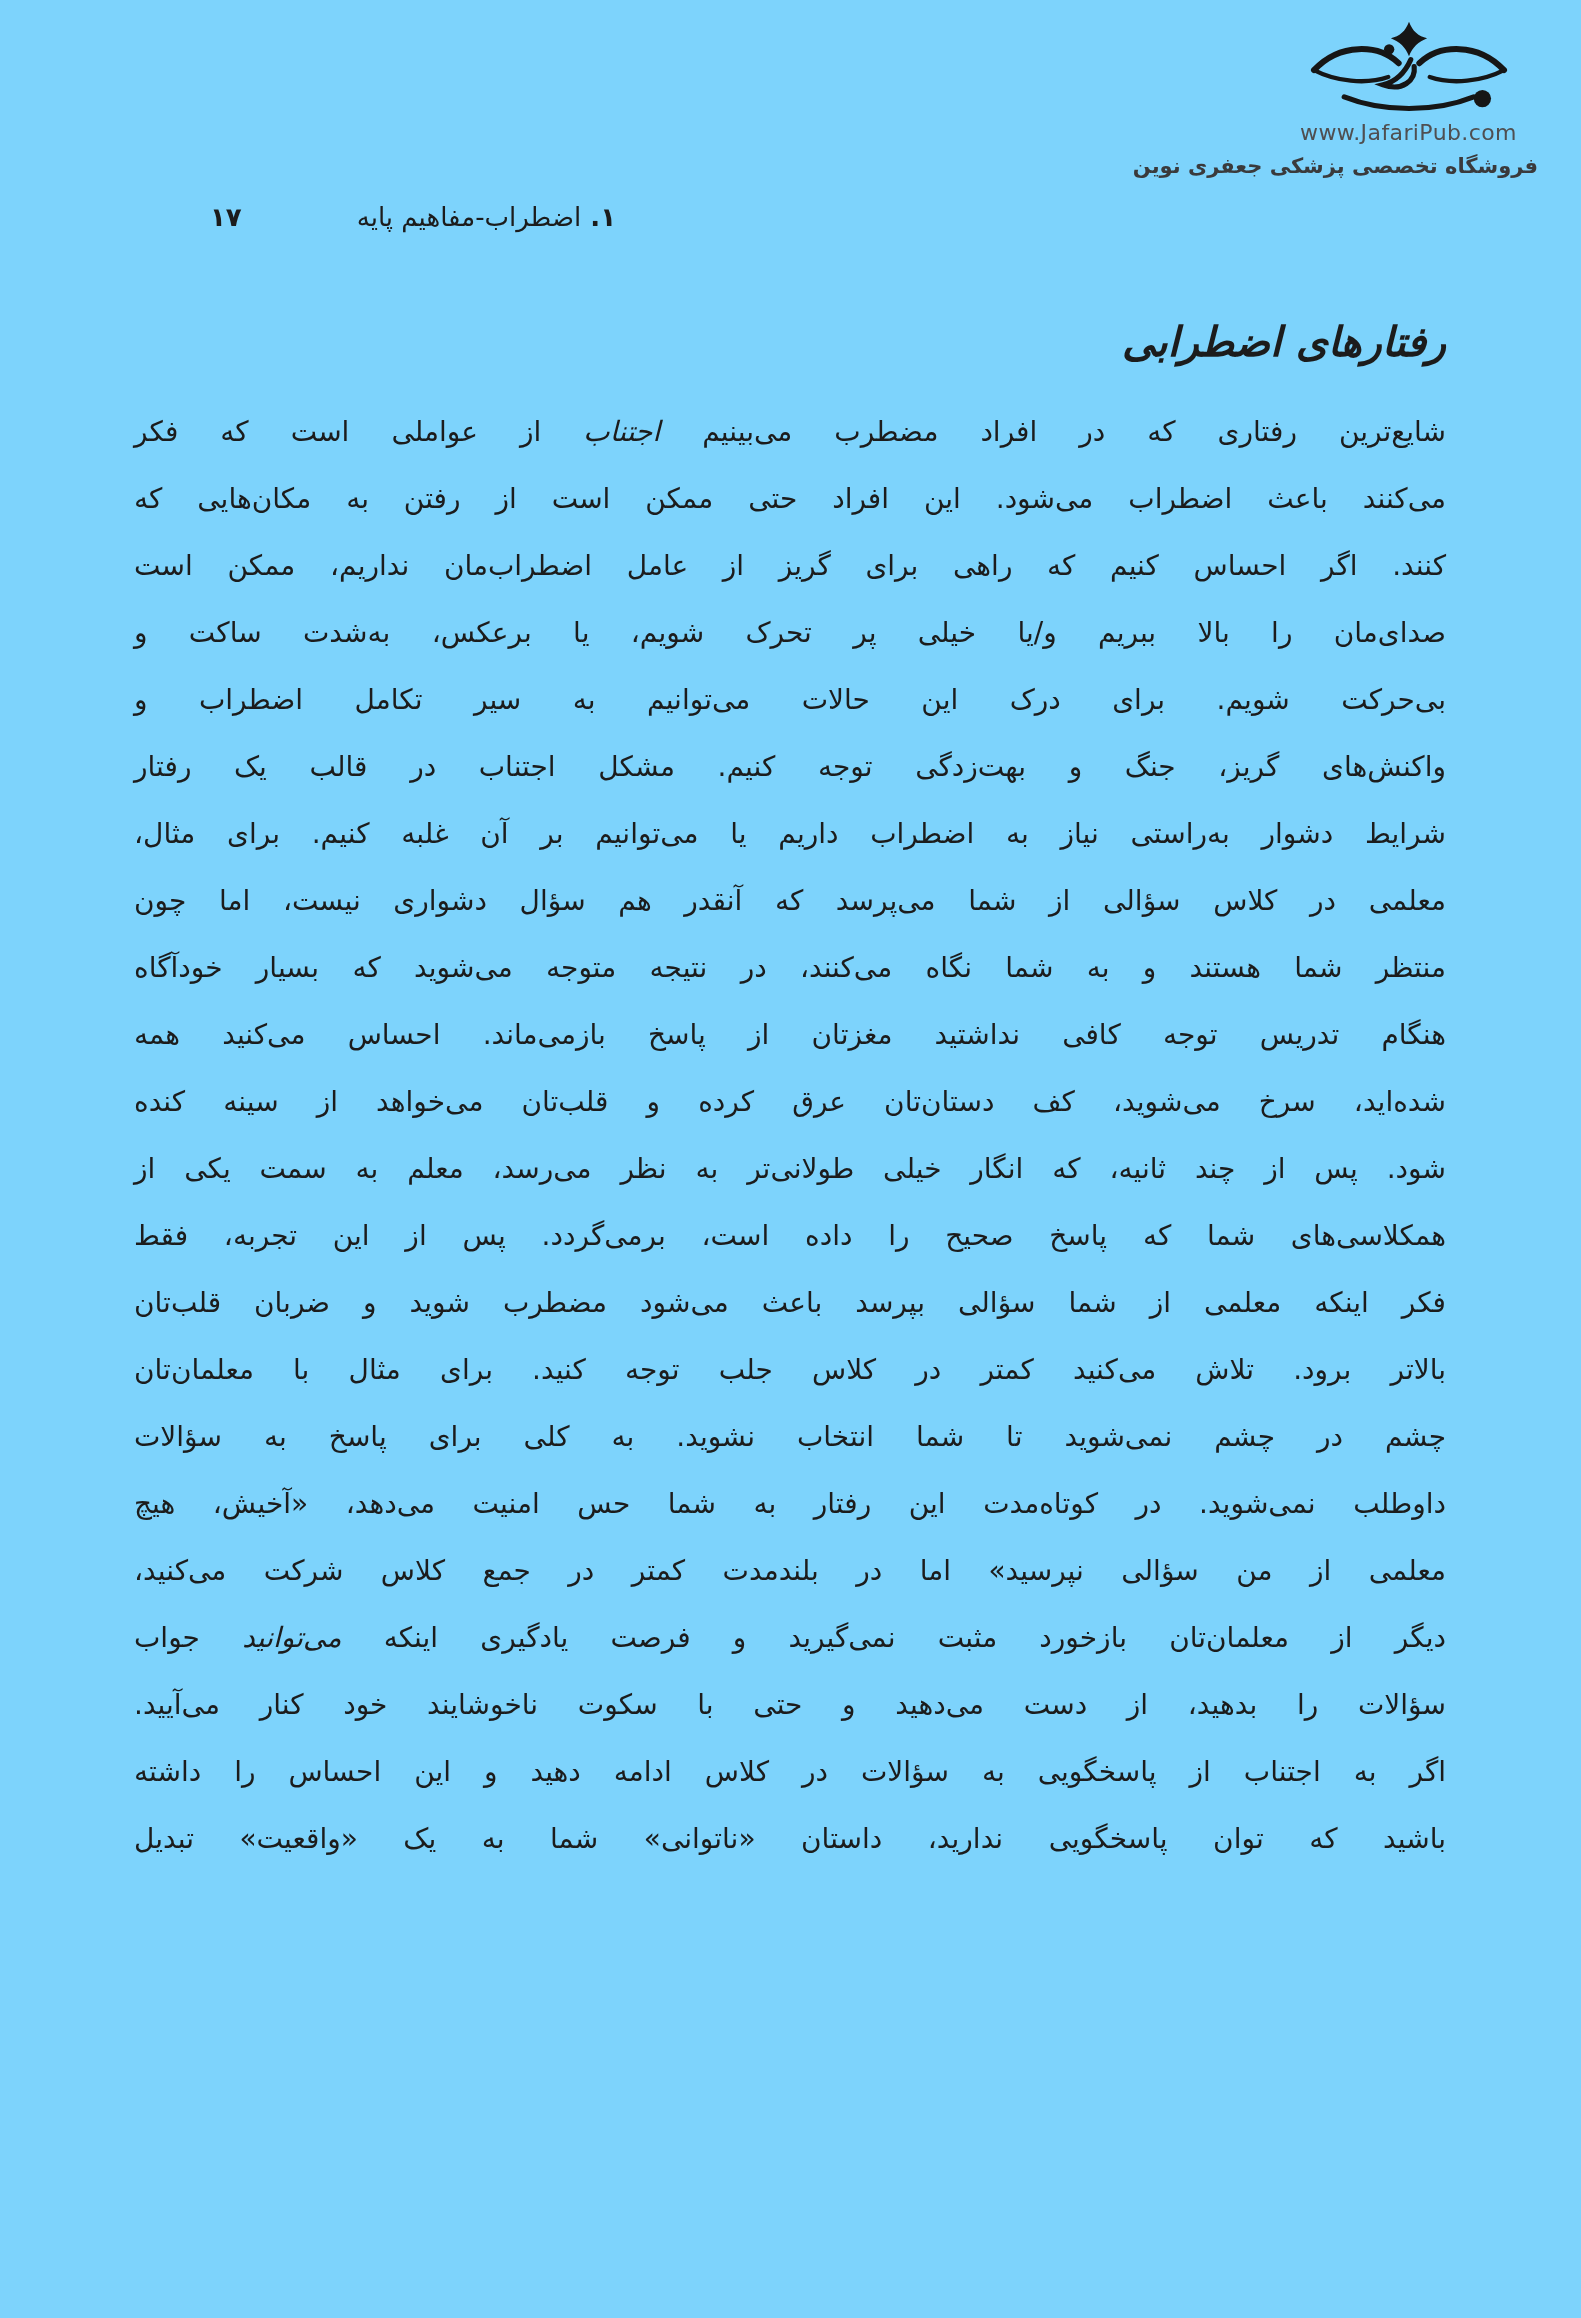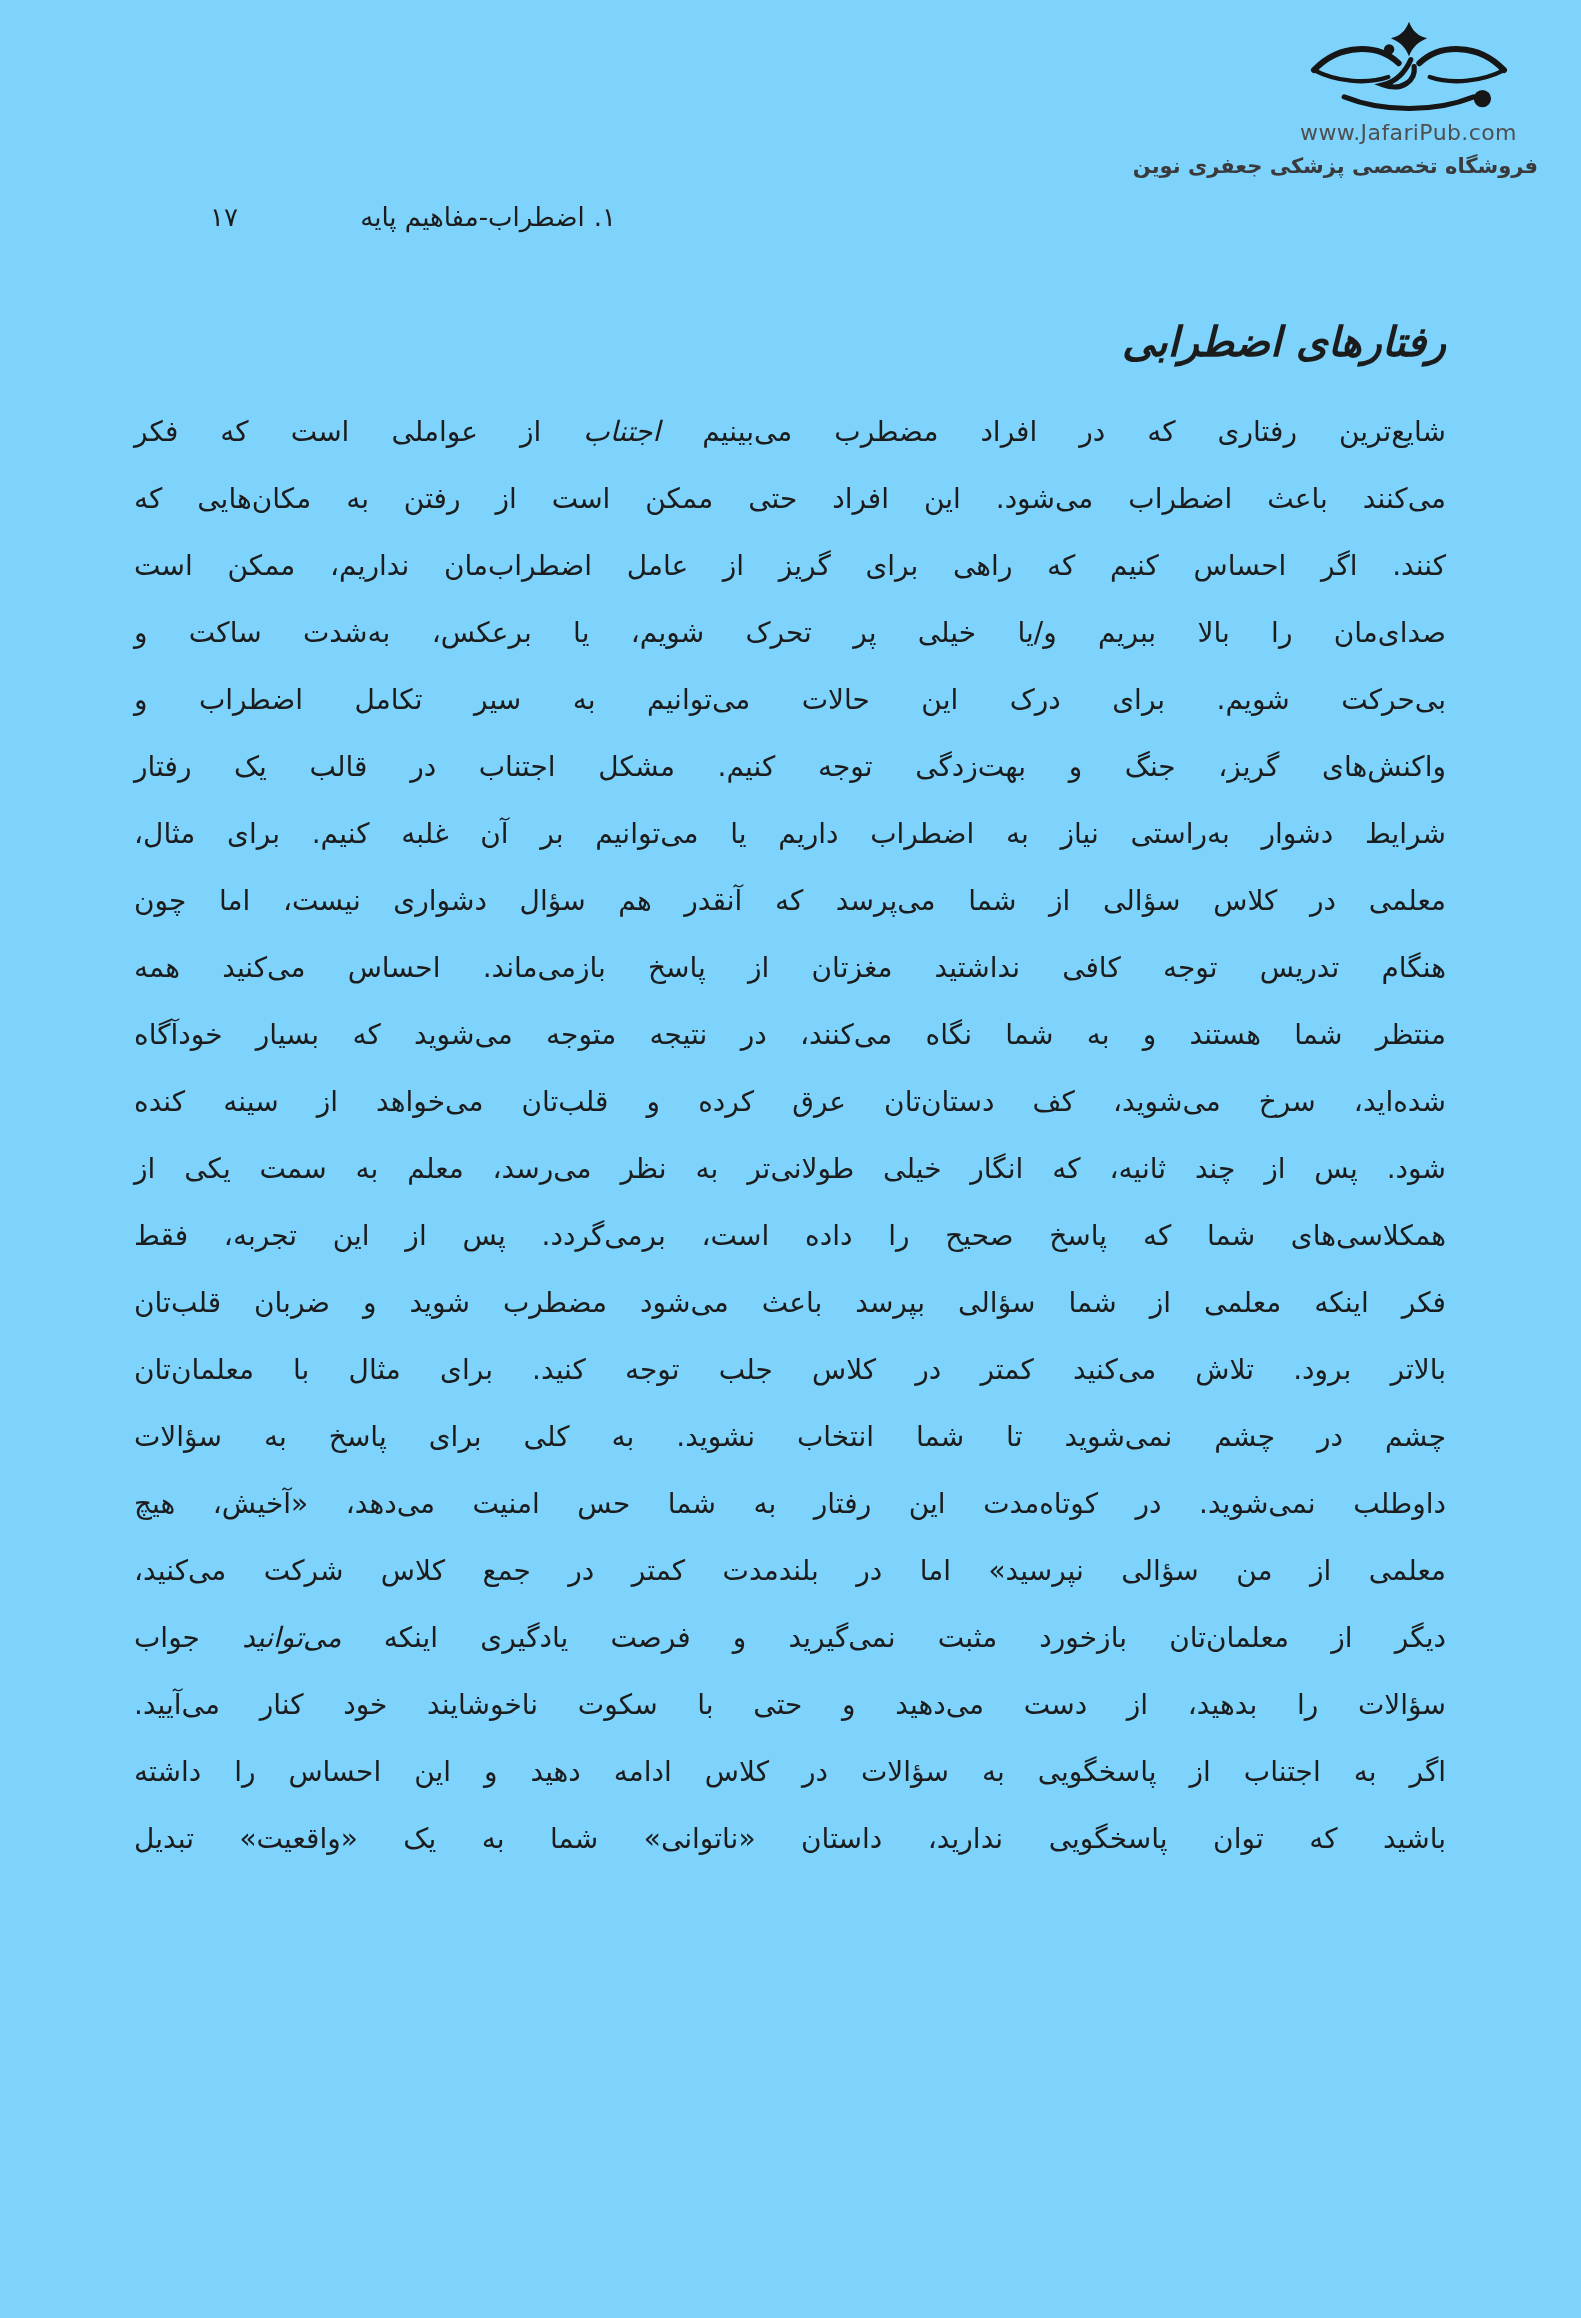--- a/index.html
+++ b/index.html
@@ -44,21 +44,21 @@
     position: absolute;
     top: 202px;
     left: 210px;
     width: 406px;
     direction: rtl;
     display: flex;
     justify-content: space-between;
     align-items: baseline;
     font-size: 26px;
   }
-  .b { font-weight: normal; }
+  .b { font-weight: bold; }
   .chapter .b { margin-left: 9px; }
 
   
   .title {
     position: absolute;
     top: 302px;
     left: 134px;
     width: 1312px;
     direction: rtl;
     text-align: right;
@@ -119,22 +119,22 @@
 
   <div class="body">
       <div class="line"><span>شایع‌ترین رفتاری که در افراد مضطرب می‌بینیم </span><span class="it">اجتناب</span><span> از عواملی است که فکر</span></div>
       <div class="line"><span>می‌کنند باعث اضطراب می‌شود. این افراد حتی ممکن است از رفتن به مکان‌هایی که</span></div>
       <div class="line"><span>کنند. اگر احساس کنیم که راهی برای گریز از عامل اضطراب‌مان نداریم، ممکن است</span></div>
       <div class="line"><span>صدای‌مان را بالا ببریم و/یا خیلی پر تحرک شویم، یا برعکس، به‌شدت ساکت و</span></div>
       <div class="line"><span>بی‌حرکت شویم. برای درک این حالات می‌توانیم به سیر تکامل اضطراب و</span></div>
       <div class="line"><span>واکنش‌های گریز، جنگ و بهت‌زدگی توجه کنیم. مشکل اجتناب در قالب یک رفتار</span></div>
       <div class="line"><span>شرایط دشوار به‌راستی نیاز به اضطراب داریم یا می‌توانیم بر آن غلبه کنیم. برای مثال،</span></div>
       <div class="line"><span>معلمی در کلاس سؤالی از شما می‌پرسد که آنقدر هم سؤال دشواری نیست، اما چون</span></div>
+      <div class="line"><span>منتظر شما هستند و به شما نگاه می‌کنند، در نتیجه متوجه می‌شوید که بسیار خودآگاه</span></div>
       <div class="line"><span>هنگام تدریس توجه کافی نداشتید مغزتان از پاسخ بازمی‌ماند. احساس می‌کنید همه</span></div>
-      <div class="line"><span>منتظر شما هستند و به شما نگاه می‌کنند، در نتیجه متوجه می‌شوید که بسیار خودآگاه</span></div>
       <div class="line"><span>شده‌اید، سرخ می‌شوید، کف دستان‌تان عرق کرده و قلب‌تان می‌خواهد از سینه کنده</span></div>
       <div class="line"><span>شود. پس از چند ثانیه، که انگار خیلی طولانی‌تر به نظر می‌رسد، معلم به سمت یکی از</span></div>
       <div class="line"><span>همکلاسی‌های شما که پاسخ صحیح را داده است، برمی‌گردد. پس از این تجربه، فقط</span></div>
       <div class="line"><span>فکر اینکه معلمی از شما سؤالی بپرسد باعث می‌شود مضطرب شوید و ضربان قلب‌تان</span></div>
       <div class="line"><span>بالاتر برود. تلاش می‌کنید کمتر در کلاس جلب توجه کنید. برای مثال با معلمان‌تان</span></div>
       <div class="line"><span>چشم در چشم نمی‌شوید تا شما انتخاب نشوید. به کلی برای پاسخ به سؤالات</span></div>
       <div class="line"><span>داوطلب نمی‌شوید. در کوتاه‌مدت این رفتار به شما حس امنیت می‌دهد، «آخیش، هیچ</span></div>
       <div class="line"><span>معلمی از من سؤالی نپرسید» اما در بلندمدت کمتر در جمع کلاس شرکت می‌کنید،</span></div>
       <div class="line"><span>دیگر از معلمان‌تان بازخورد مثبت نمی‌گیرید و فرصت یادگیری اینکه </span><span class="it">می‌توانید</span><span> جواب</span></div>
       <div class="line"><span>سؤالات را بدهید، از دست می‌دهید و حتی با سکوت ناخوشایند خود کنار می‌آیید.</span></div>

